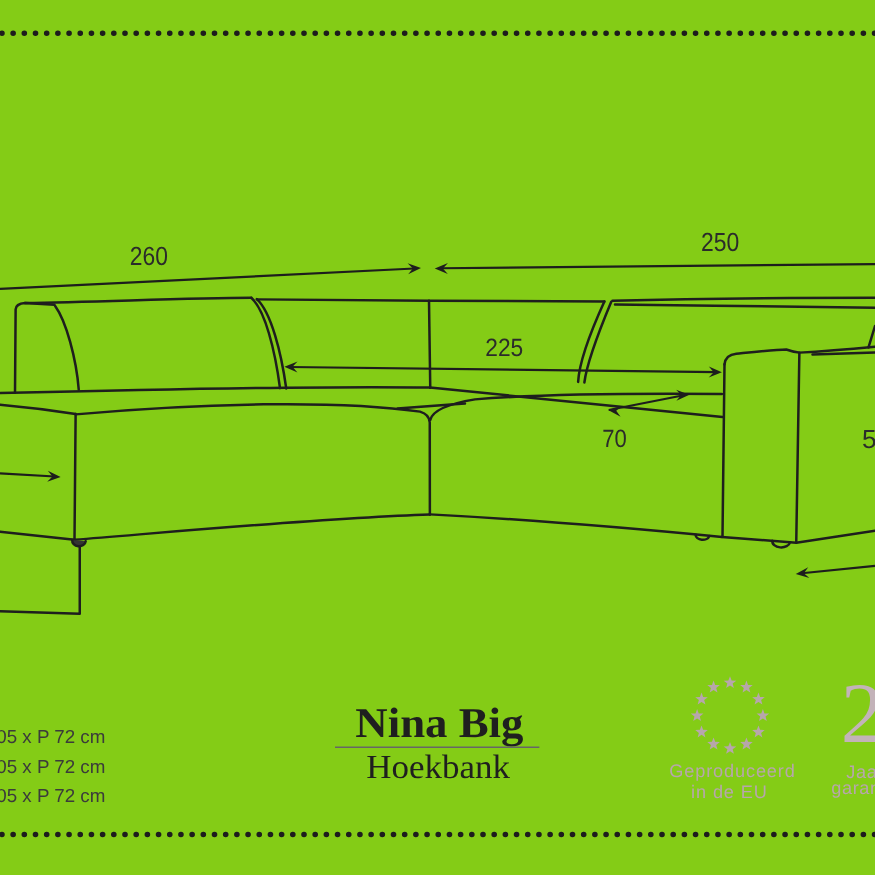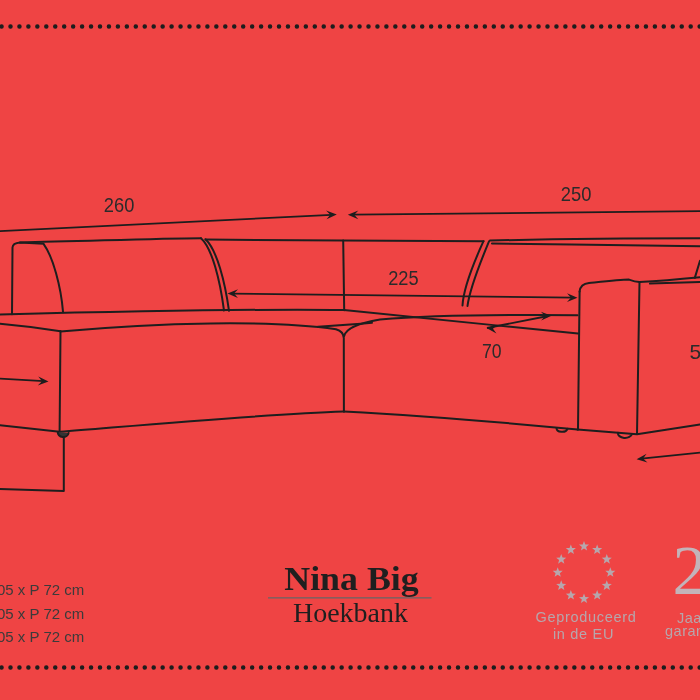--- a/index.html
+++ b/index.html
@@ -1,16 +1,16 @@
 <!DOCTYPE html>
 <html><head>
 <meta charset="utf-8">
 <style>
   html,body{margin:0;padding:0;background:#fcfcfc;}
-  #page{position:relative;width:700px;height:700px;overflow:hidden;background:#ef4444;
+  #page{position:relative;width:700px;height:700px;overflow:hidden;background:#84cc16;
         font-family:"Liberation Sans", sans-serif;}
   svg{position:absolute;top:0;left:0;}
   .dim{font-family:"Liberation Sans", sans-serif;fill:#2b2b2b;}
 </style>
 </head>
 <body>
 <div id="page">
 <svg width="700" height="700" viewBox="0 0 700 700">
 
   <line x1="1.5" y1="26.5" x2="700" y2="26.5" stroke="#1d1d1d" stroke-width="4.4" stroke-linecap="round" stroke-dasharray="0.1 8.85"></line>

